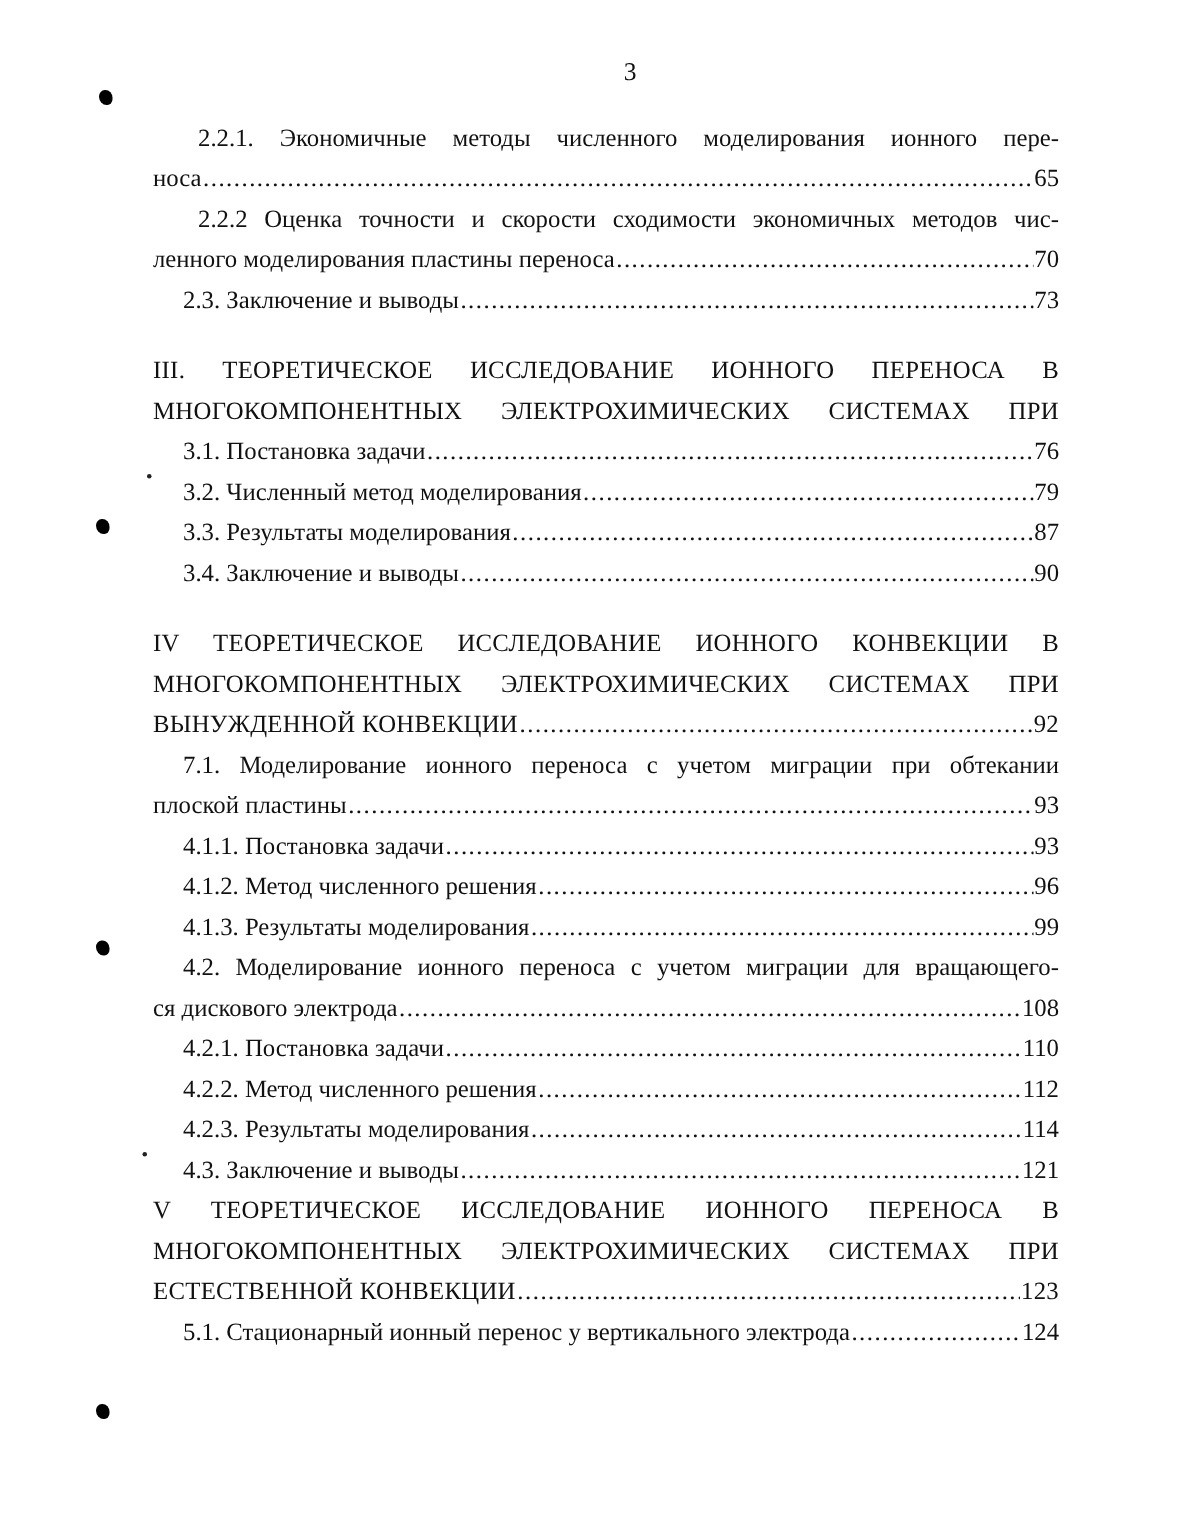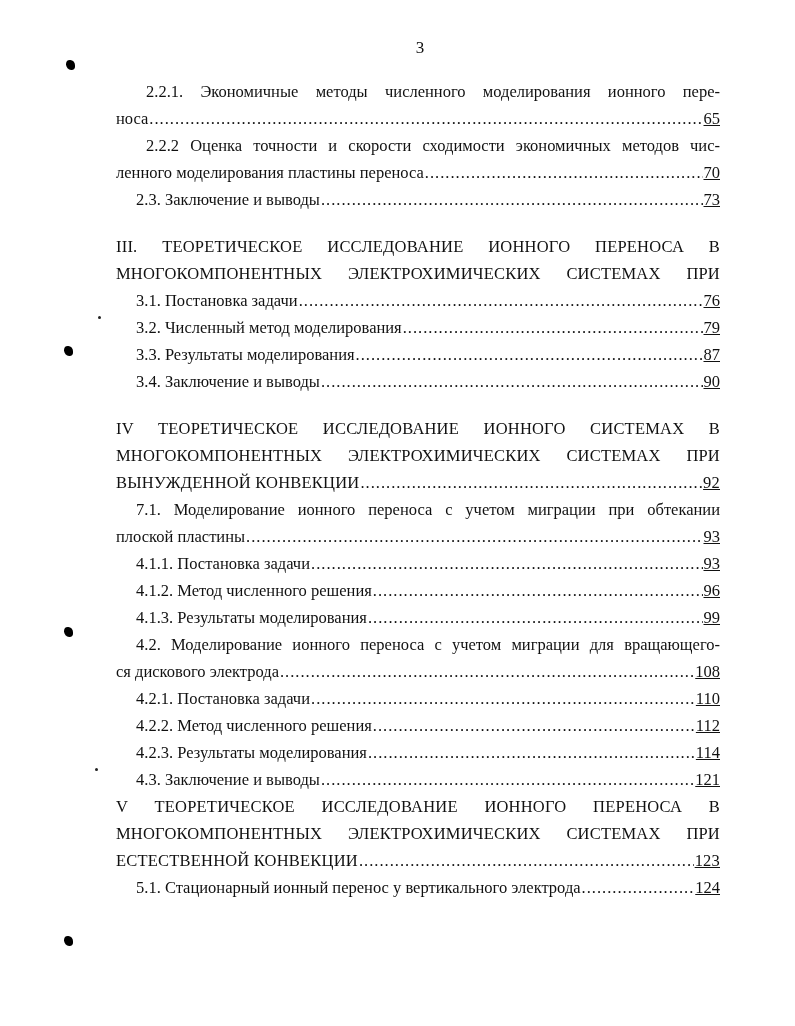--- a/index.html
+++ b/index.html
@@ -1,26 +1,26 @@
 <!DOCTYPE html>
 <html><head>
 <meta charset="utf-8">
 <style>
   html, body { margin: 0; padding: 0; background: #ffffff; }
   body { width: 795px; height: 1026px; position: relative; overflow: hidden;
          font-family: "Liberation Serif", serif; color: #111; }
   .page-num { position: absolute; top: 38px; left: 0; width: 840px; text-align: center;
               font-size: 17px; }
-  .toc { position: absolute; left: 116px; width: 604px; top: 78px; font-size: 16.5px; }
+  .toc { position: absolute; left: 102px; width: 604px; top: 78px; font-size: 16.5px; }
   .line { display: flex; align-items: baseline; height: 27px; line-height: 27px;
           white-space: nowrap; overflow: hidden; }
   .line .txt { flex: 0 0 auto; text-align: right; }
   .line .dots { flex: 1 1 auto; overflow: hidden; letter-spacing: 1px; margin: 0 1px; }
   .line .dots::after { content: "........................................................................................................................................................................................................................"; }
-  .line .pg { flex: 0 0 auto; text-decoration: underline; }
+  .line .pg { flex: 0 0 auto; }
   .justify { text-align: justify; text-align-last: justify; display: block; }
   .ind1 { padding-left: 30px; }
   .ind2 { padding-left: 20px; }
   .gap { height: 20px; }
   .chapter { letter-spacing: 0.2px; }
   .mark { position: absolute; width: 9px; height: 10px; background: #000;
           border-radius: 45% 55% 40% 60%; }
   .dot { position: absolute; width: 3px; height: 3px; background: #222; border-radius: 50%; }
 </style>
 </head>
@@ -87,21 +87,21 @@
   </div>
   <div class="line ind2">
     <span class="txt">3.4. Заключение и выводы</span>
     <span class="dots"></span>
     <span class="pg">90</span>
   </div>
 
   <div class="gap"></div>
 
   <div class="line chapter">
-    <span class="txt justify" style="width:100%">IV ТЕОРЕТИЧЕСКОЕ ИССЛЕДОВАНИЕ ИОННОГО СИСТЕМАХ В</span>
+    <span class="txt justify" style="width:100%">IV ТЕОРЕТИЧЕСКОЕ ИССЛЕДОВАНИЕ ИОННОГО КОНВЕКЦИИ В</span>
   </div>
   <div class="line chapter">
     <span class="txt justify" style="width:100%">МНОГОКОМПОНЕНТНЫХ ЭЛЕКТРОХИМИЧЕСКИХ СИСТЕМАХ ПРИ</span>
   </div>
   <div class="line chapter">
     <span class="txt">ВЫНУЖДЕННОЙ КОНВЕКЦИИ</span>
     <span class="dots"></span>
     <span class="pg">92</span>
   </div>
 

